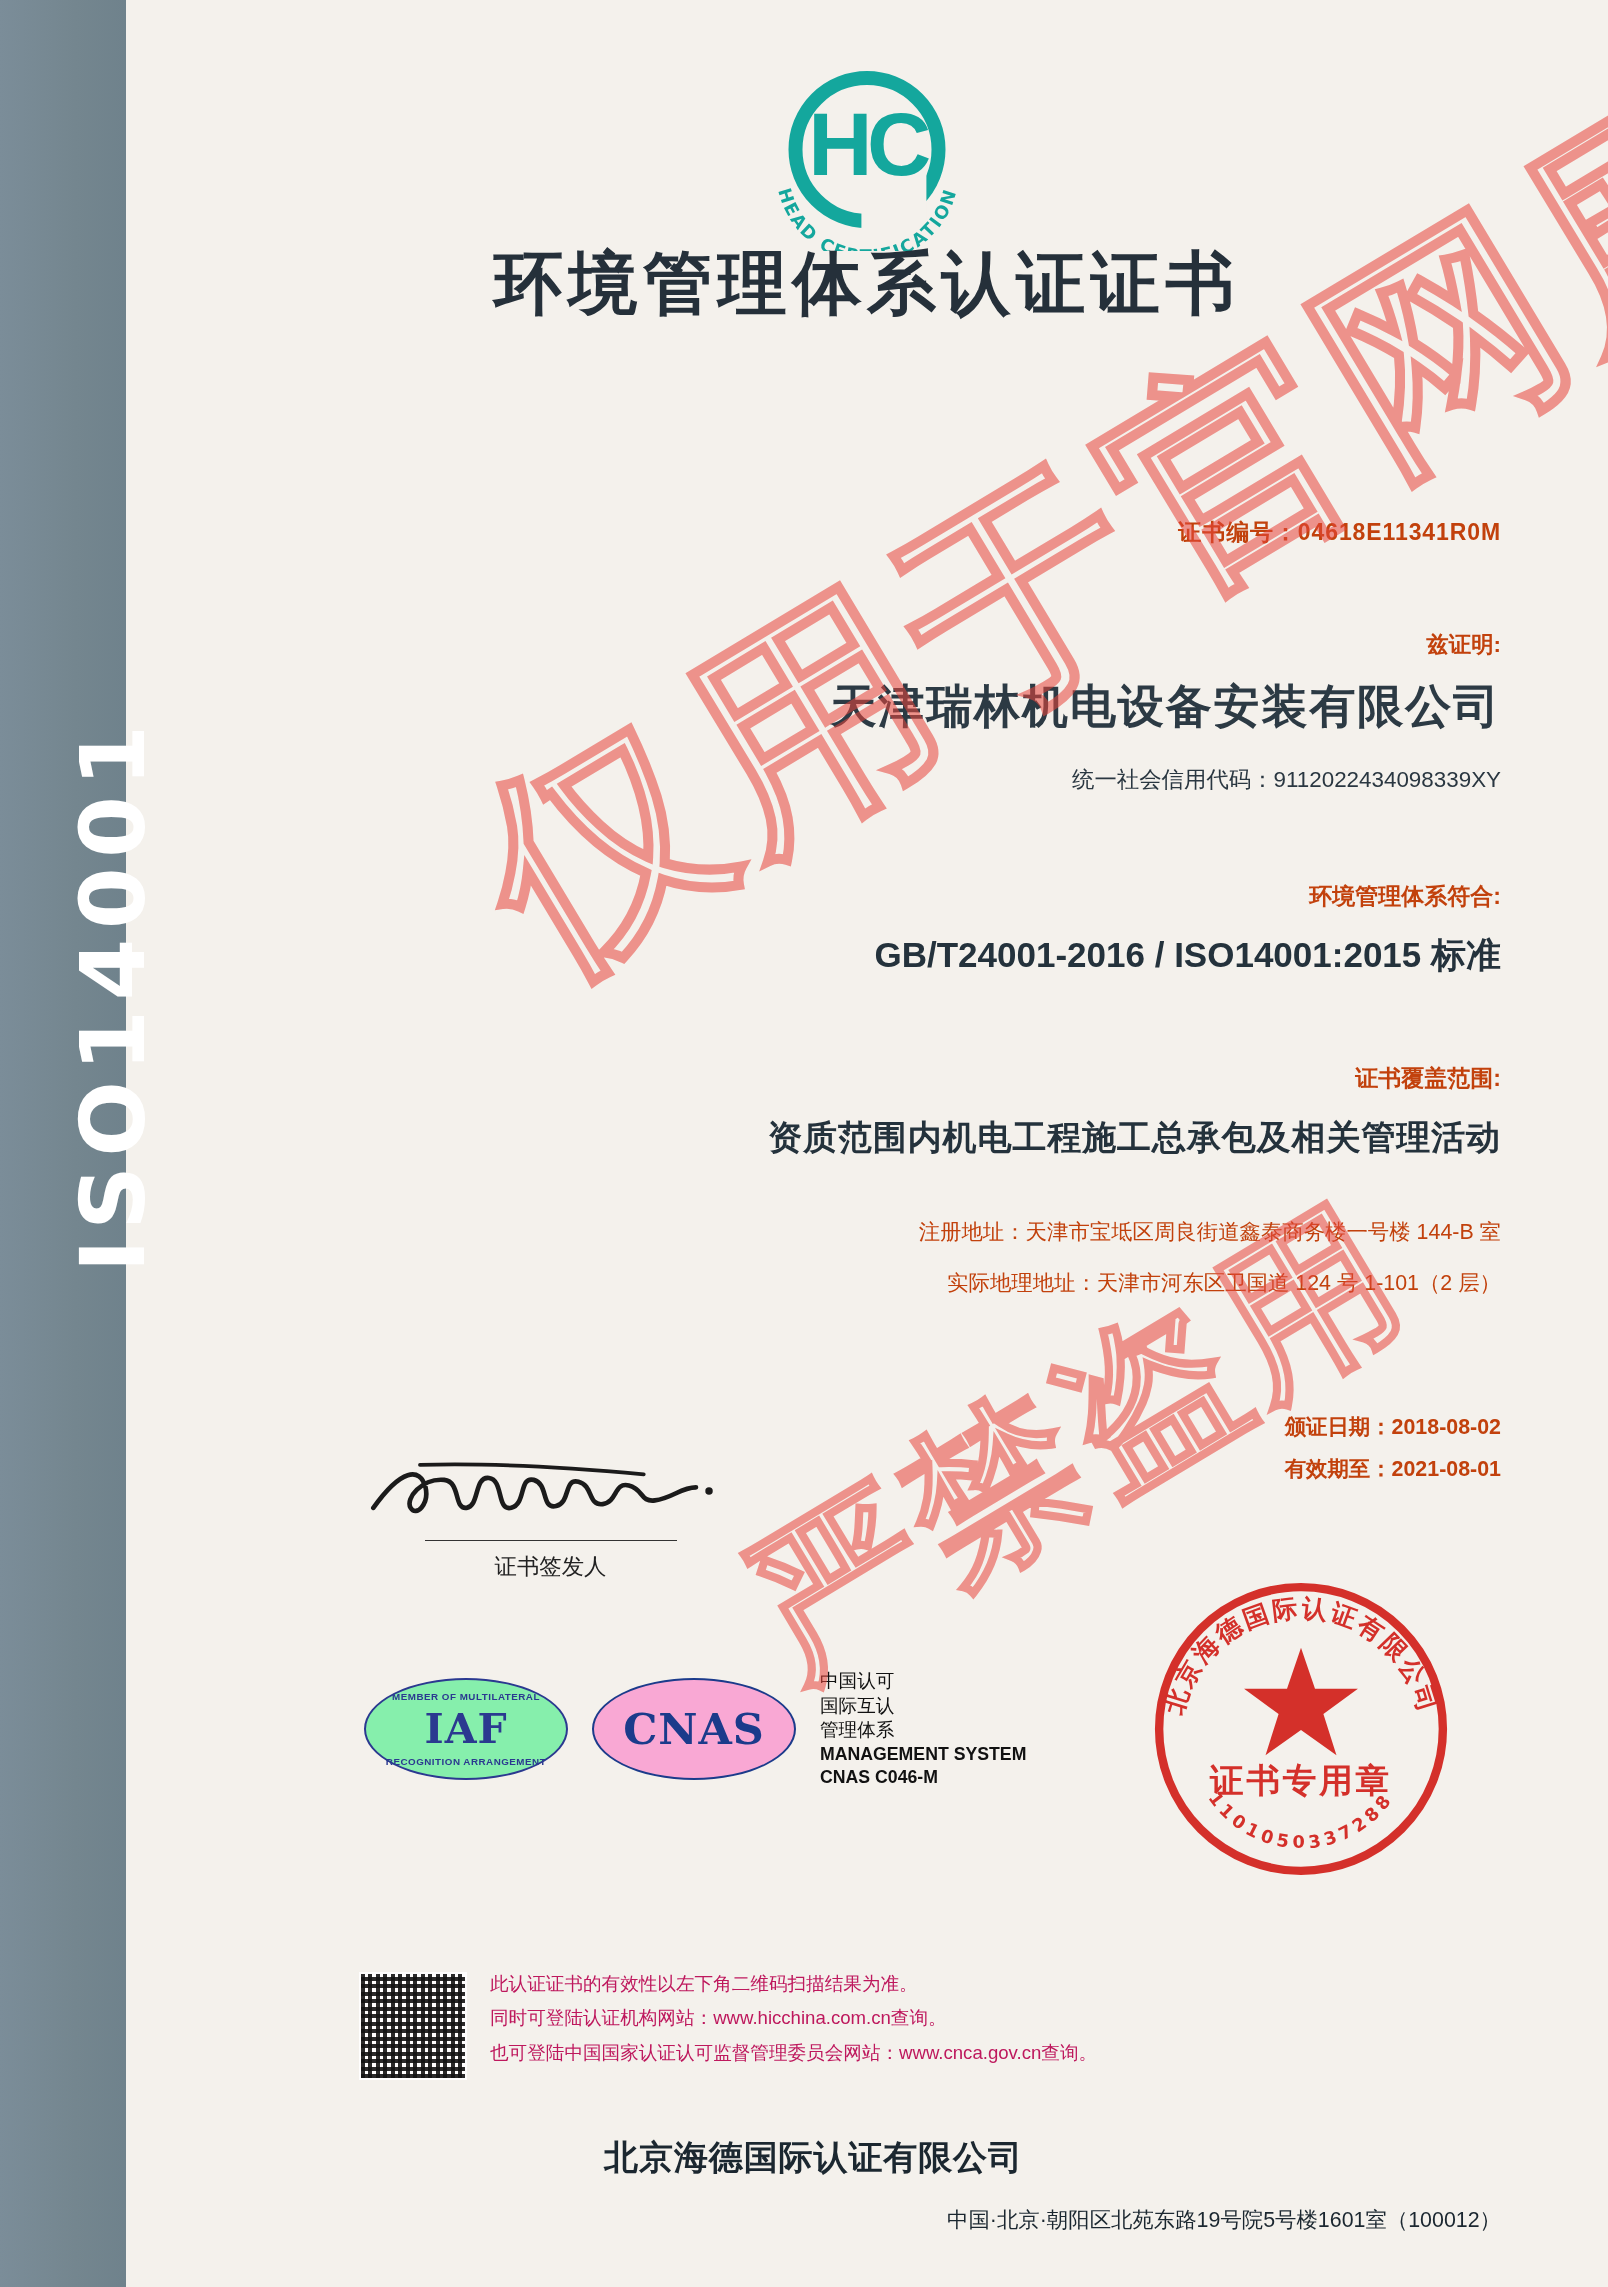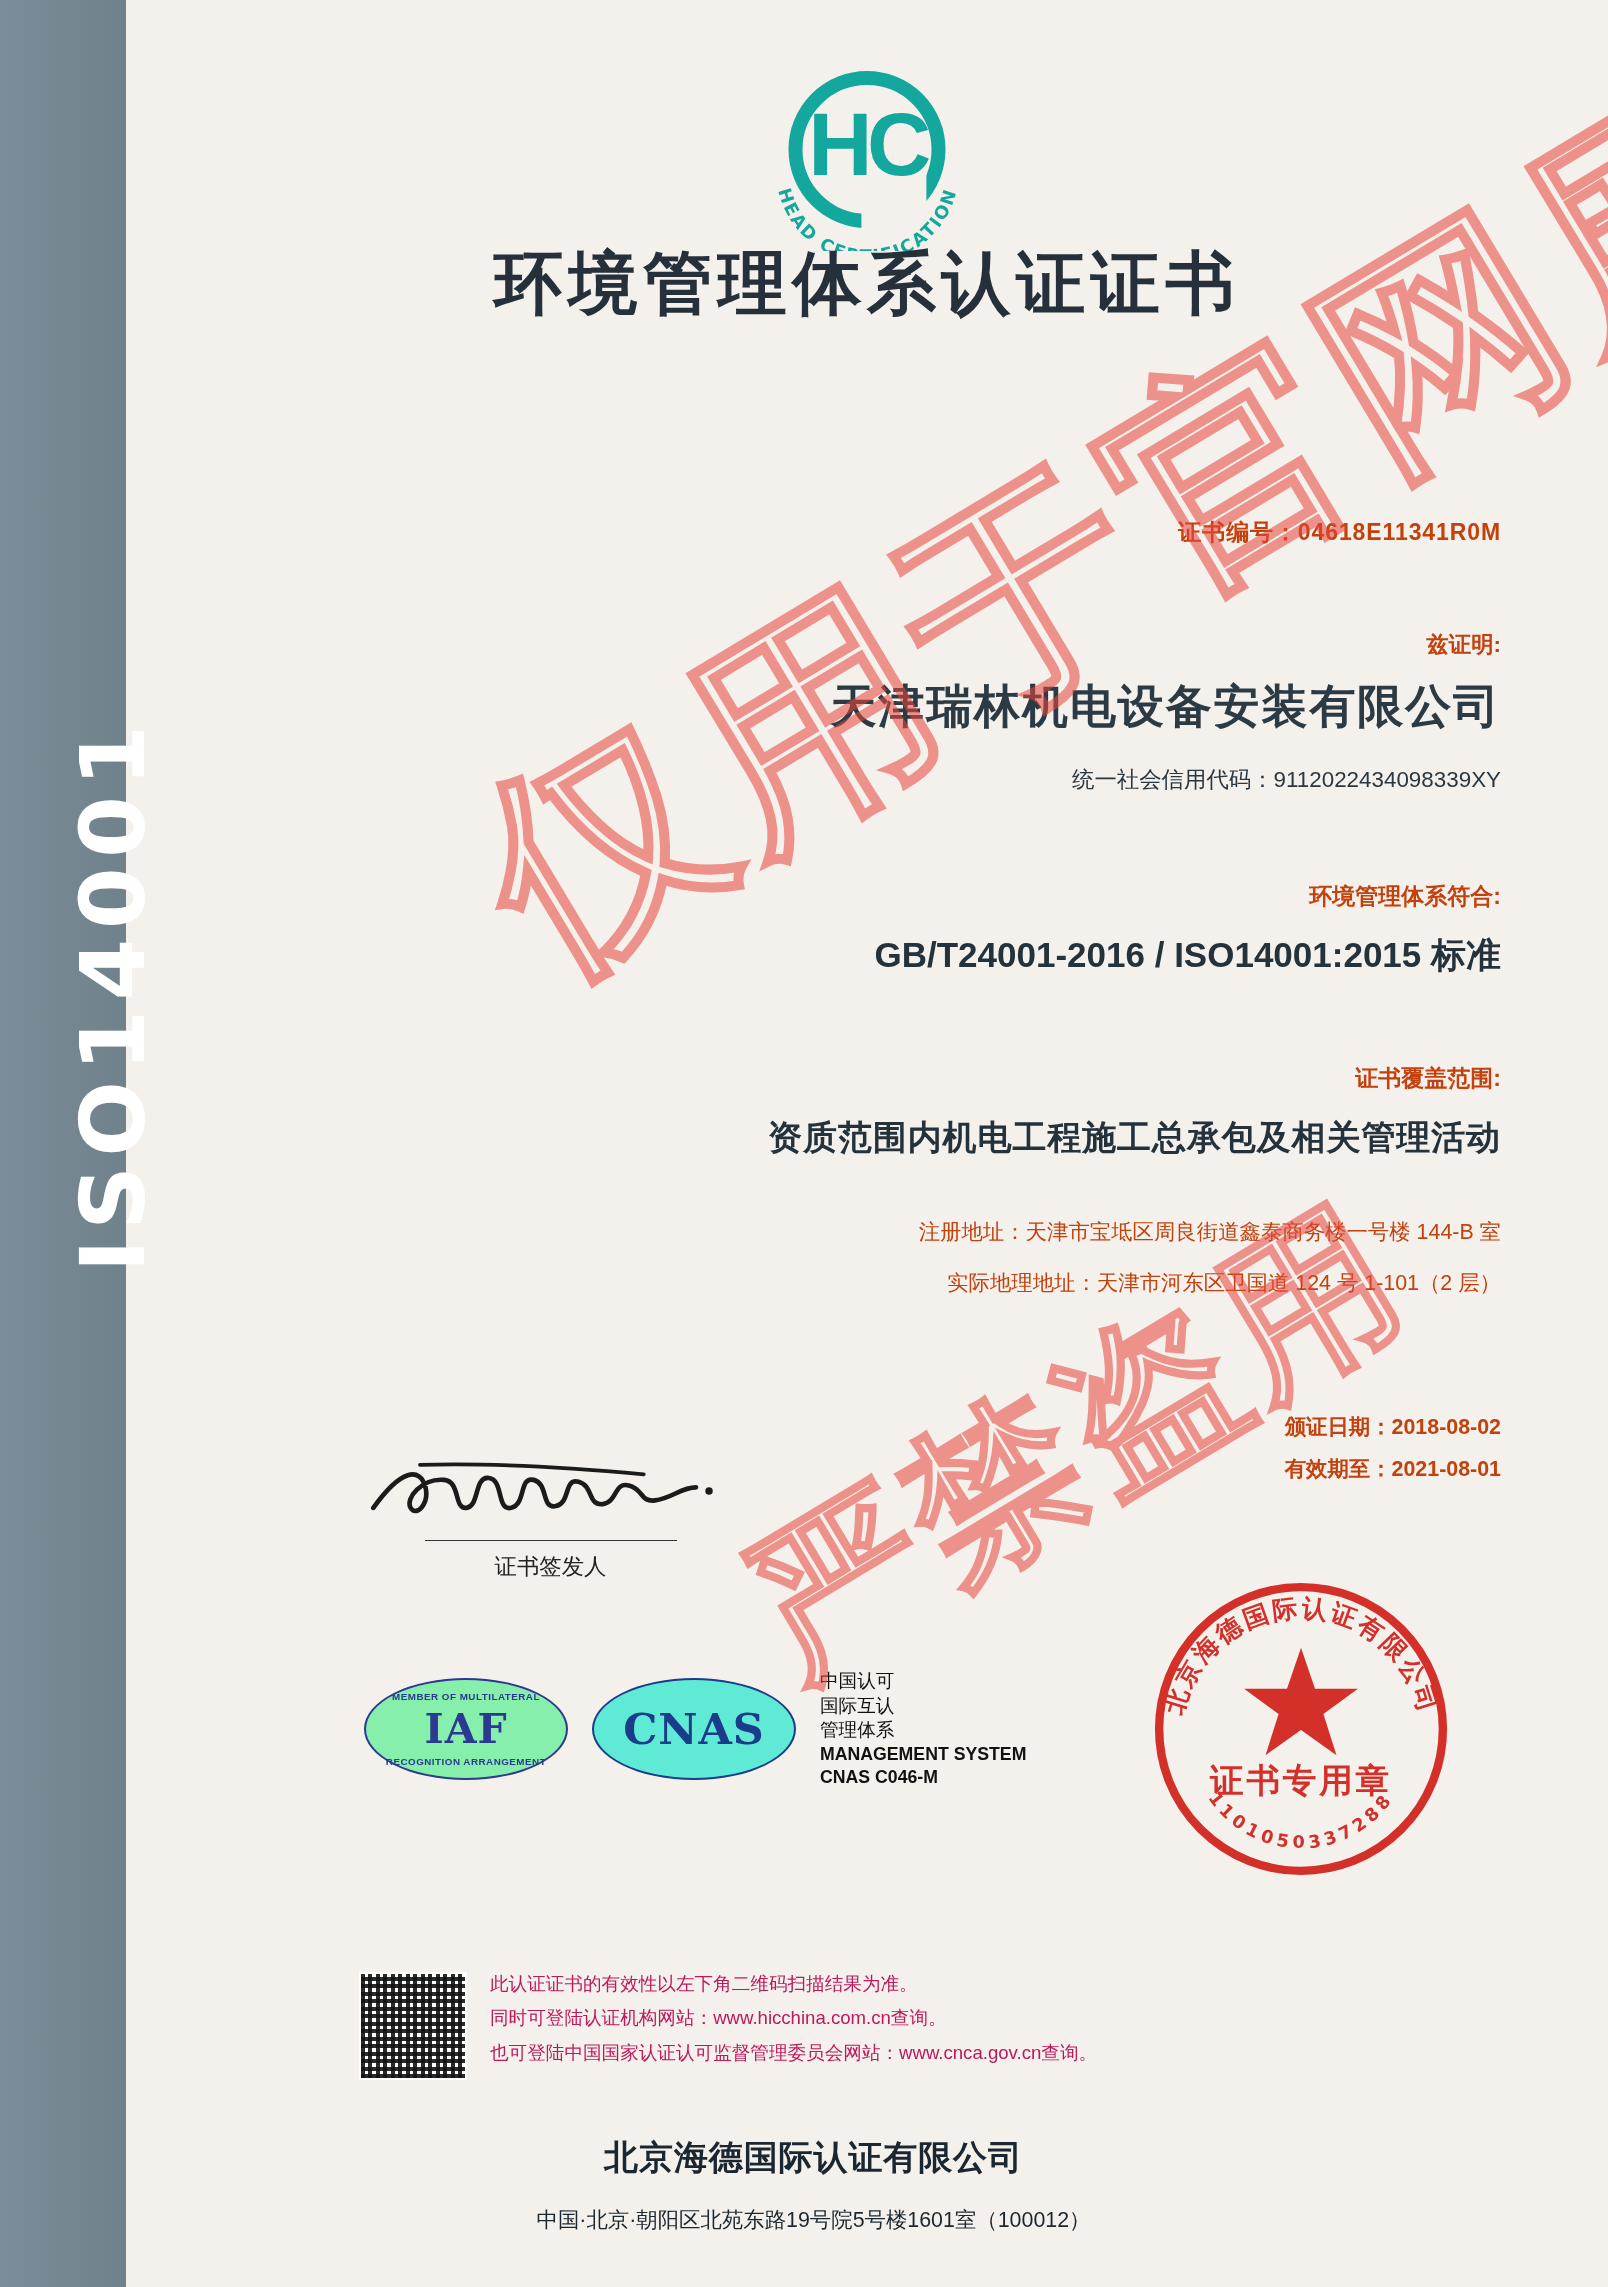--- a/index.html
+++ b/index.html
@@ -128,21 +128,21 @@
   }
   .iaf-text{font-size:41px;font-weight:700;color:#2b3990;letter-spacing:0.9px;font-family:"DejaVu Serif", serif;}
   .iaf-top,.iaf-bot{
     position:absolute;left:0;width:100%;text-align:center;
     font-size:9.8px;font-weight:700;color:#2b3990;letter-spacing:0.5px;
   }
   .iaf-top{top:11.2px;}
   .iaf-bot{bottom:11.2px;}
   .cnas{
     width:200px;height:98px;border-radius:50%;
-    border:2.8px solid #1b3b8b;background:#5eead4;
+    border:2.8px solid #1b3b8b;background:#f9a8d4;
     display:flex;align-items:center;justify-content:center;
   }
   .cnas-text{font-size:43px;font-weight:700;color:#1b3b8b;letter-spacing:0.9px;font-family:"DejaVu Serif", serif;}
   #cnas-caption{
     font-size:18.6px;line-height:1.32;color:#111;
   }
   #cnas-caption .en{font-weight:700;font-size:17.7px;}
 
   
   #seal{
@@ -162,21 +162,21 @@
   }
   #footer-notes{
     position:absolute;left:364px;top:1967px;color:#be185d;
   }
   #footer-notes div{font-size:18.6px;line-height:1.85;}
   #issuer{
     position:absolute;left:0;right:107px;top:2135px;text-align:center;
     font-size:34px;font-weight:700;color:#1b2730;letter-spacing:0.9px;
   }
   #issuer-addr{
-    position:absolute;left:0;right:107px;top:2205px;text-align:center;
+    position:absolute;left:0;right:107px;top:2205px;text-align:right;
     font-size:21.4px;color:#1b2730;
   }
 
   
   #watermark{
     position:absolute;left:0;top:0;width:1608px;height:2288px;
     pointer-events:none;
   }
   .wm-text{
     position:absolute;

